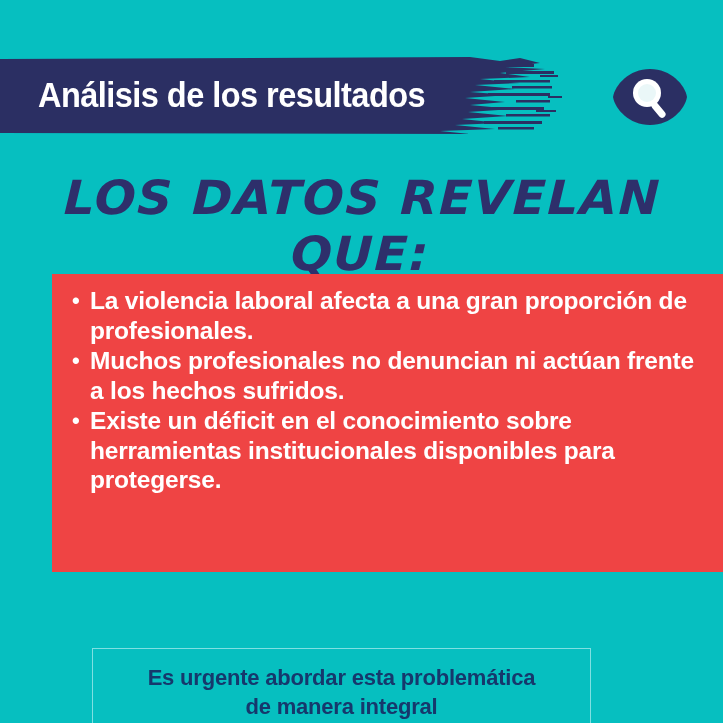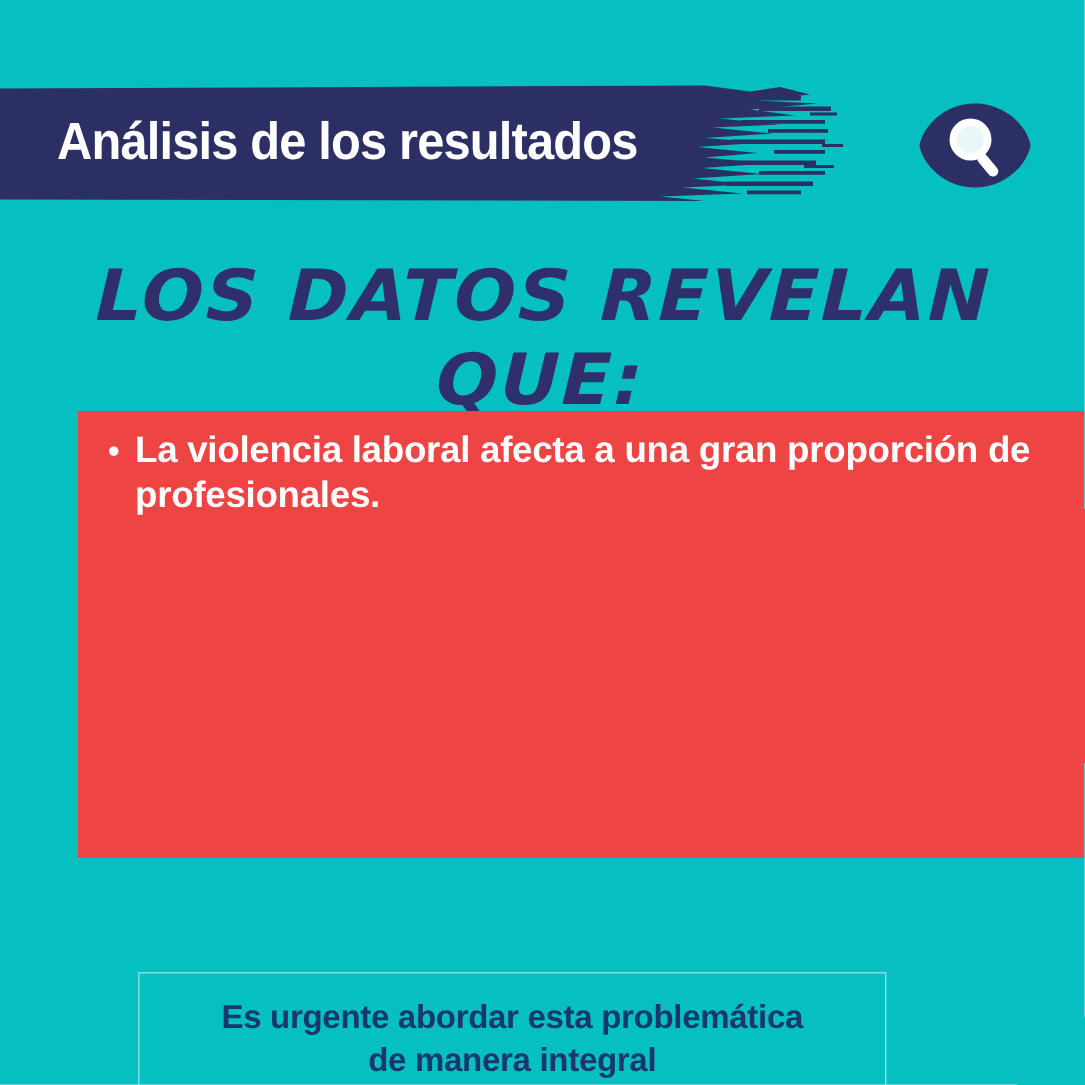--- a/index.html
+++ b/index.html
@@ -179,20 +179,22 @@
       <circle cx="36" cy="26" r="9" fill="#eaf7f8"></circle>
       <rect x="44" y="34" width="7" height="18" rx="3.5" fill="#ffffff" transform="rotate(-40 47.5 43)"></rect>
     </svg>
   </div>
 
   <div id="headline">LOS DATOS REVELAN QUE:</div>
 
   <div id="bullet-panel">
     <ul id="bullet-list">
       <li>La violencia laboral afecta a una gran proporción de profesionales.</li>
+      <li>Muchos profesionales no denuncian ni actúan frente a los hechos sufridos.</li>
+      <li>Existe un déficit en el conocimiento sobre herramientas institucionales disponibles para protegerse.</li>
     </ul>
   </div>
 
   <div id="footer-box">
     <div id="footer-text">Es urgente abordar esta problemática
 de manera integral</div>
   </div>
 
 </div>
 

